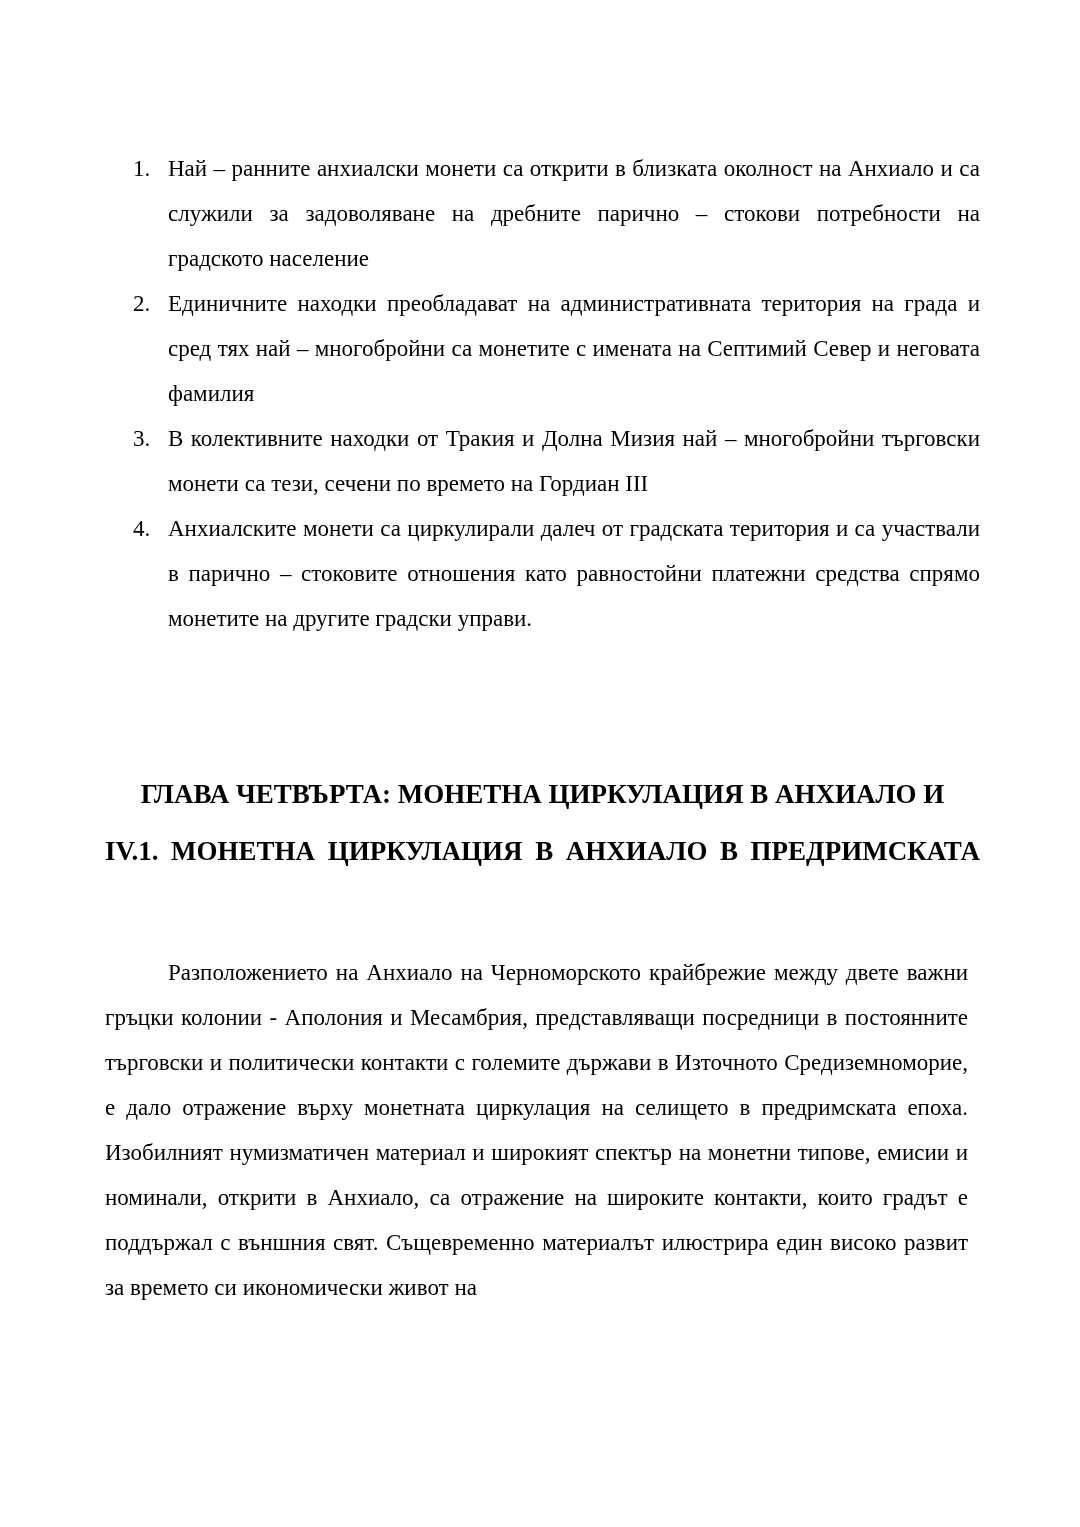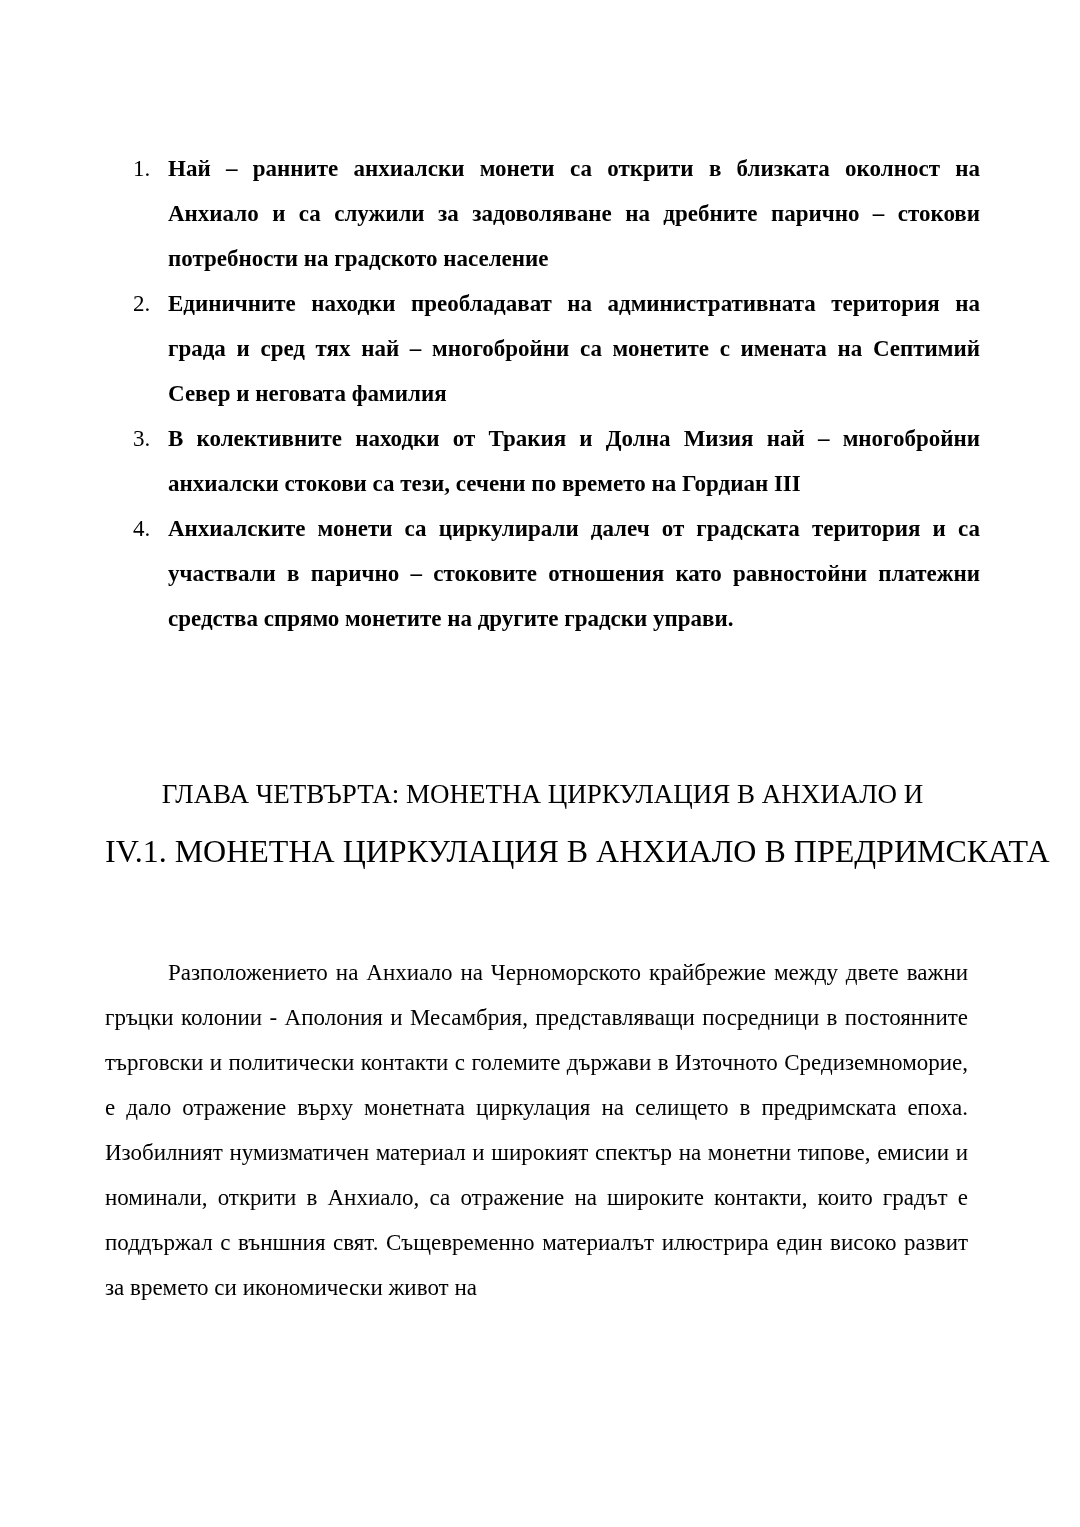--- a/index.html
+++ b/index.html
@@ -29,37 +29,36 @@
     align-items: flex-start;
   }
   .list-item .num {
     flex: none;
     width: 35px;
     margin-left: 28px;
   }
   .list-item .li-text {
     flex: 1;
     text-align: justify;
-    font-weight: bold;
   }
   .spacer-large {
     height: 128px;
   }
   .chapter-heading {
     margin: 0;
     font-size: 27px;
     line-height: 50px;
-    font-weight: normal;
+    font-weight: bold;
     text-align: center;
   }
   .section-heading {
     margin: 9px 0 0 0;
-    font-size: 32px;
+    font-size: 27px;
     line-height: 47px;
-    font-weight: normal;
+    font-weight: bold;
     text-align: left;
   }
   .section-heading .stretch-line {
     text-align: justify;
     text-align-last: justify;
     white-space: nowrap;
   }
   .body-paragraph {
     margin: 75px 12px 0 0;
     text-align: justify;
@@ -78,21 +77,21 @@
       <div class="li-text">Най – ранните анхиалски монети са открити в близката околност на Анхиало и са служили за задоволяване на дребните парично – стокови потребности на градското население</div>
     </div>
 
     <div class="list-item">
       <span class="num">2.</span>
       <div class="li-text">Единичните находки преобладават на административната територия на града и сред тях най – многобройни са монетите с имената на Септимий Север и неговата фамилия</div>
     </div>
 
     <div class="list-item">
       <span class="num">3.</span>
-      <div class="li-text">В колективните находки от Тракия и Долна Мизия най – многобройни анхиалски стокови са тези, сечени по времето на Гордиан III</div>
+      <div class="li-text">В колективните находки от Тракия и Долна Мизия най – многобройни търговски монети са тези, сечени по времето на Гордиан III</div>
     </div>
 
     <div class="list-item">
       <span class="num">4.</span>
       <div class="li-text">Анхиалските монети са циркулирали далеч от градската територия и са участвали в парично – стоковите отношения като равностойни платежни средства спрямо монетите на другите градски управи.</div>
     </div>
 
   </div>
 
   <div class="spacer-large"></div>

